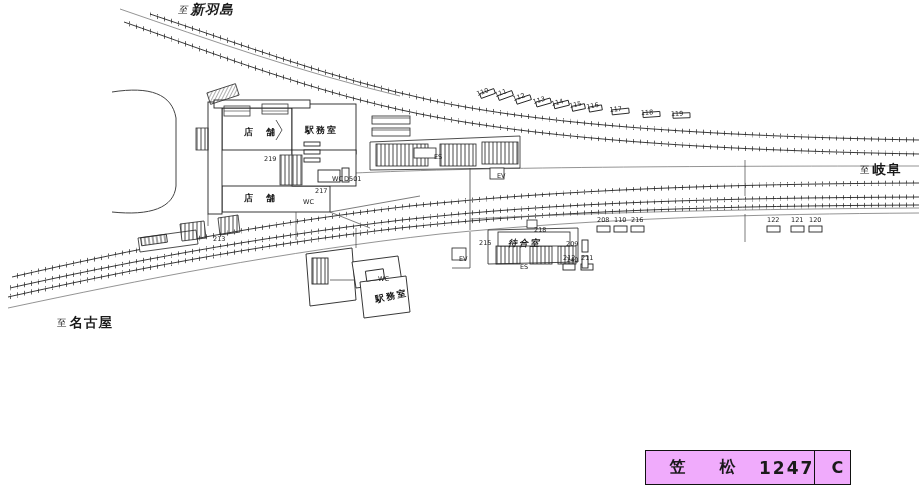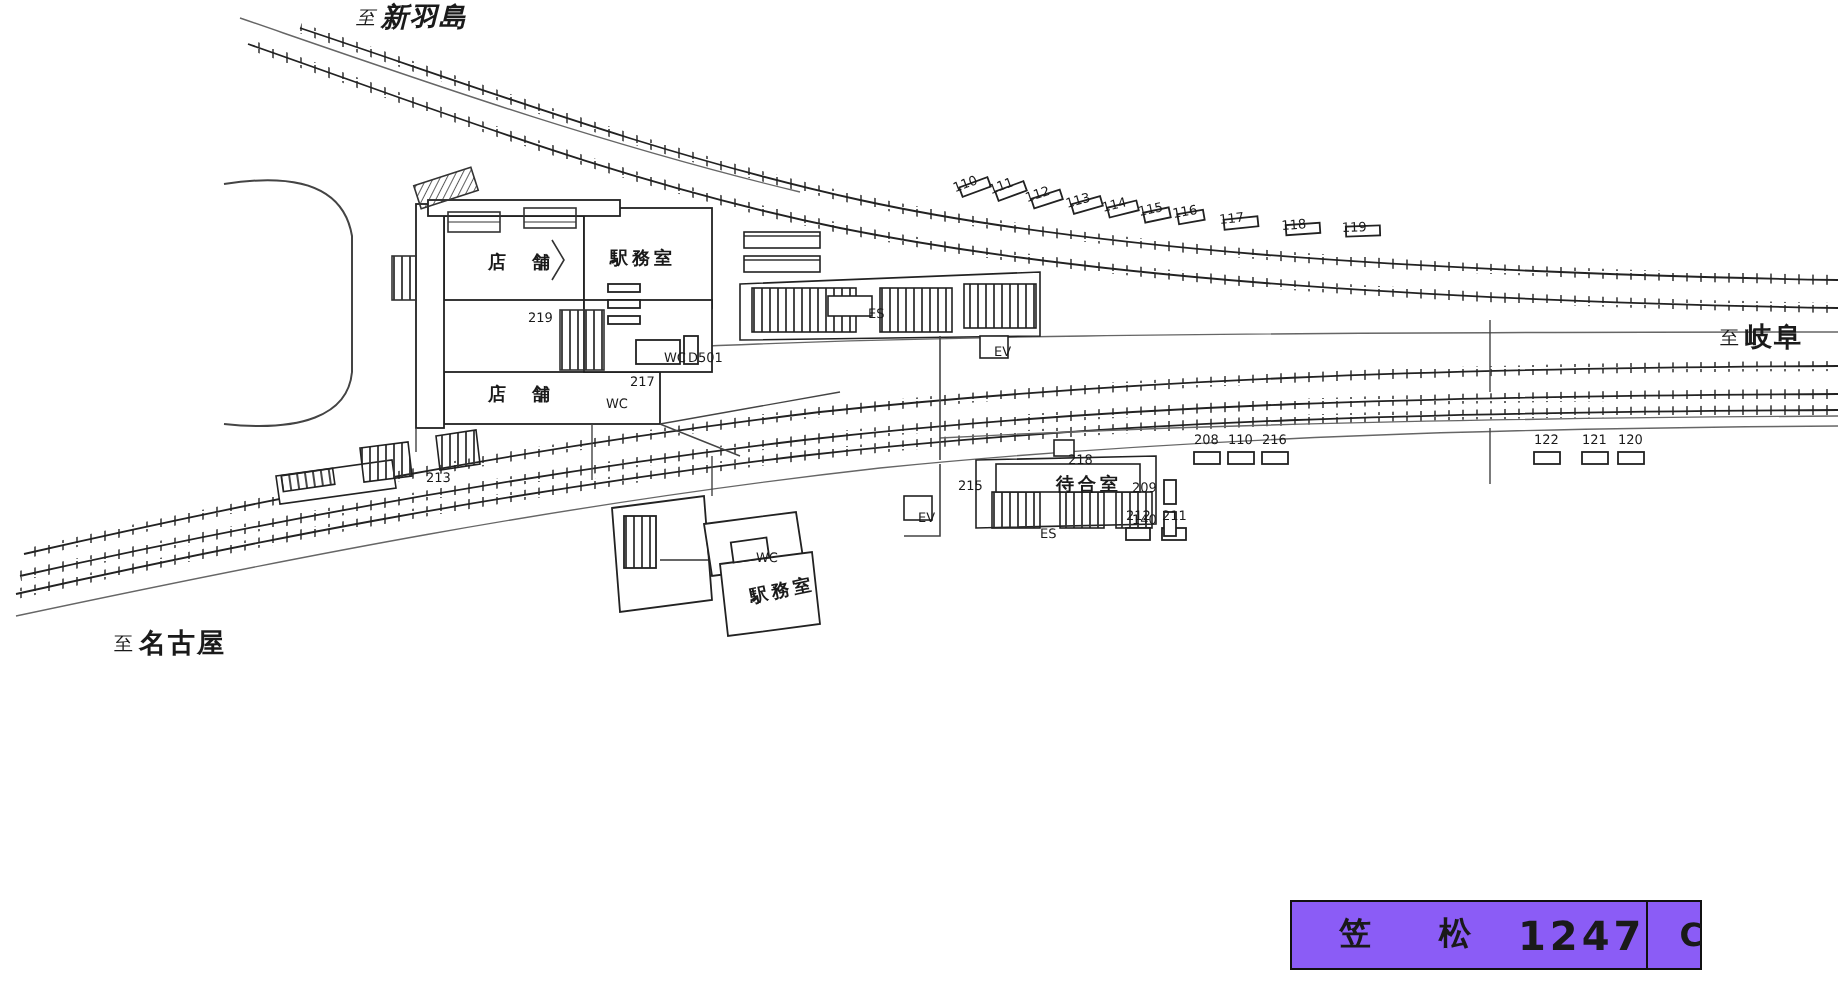--- a/index.html
+++ b/index.html
@@ -7,24 +7,24 @@
        font-family:"DejaVu Sans","Liberation Sans",sans-serif;color:#1a1a1a;}
   #canvas{position:absolute;left:0;top:0;width:919px;height:491px;}
   .lbl{position:absolute;white-space:nowrap;line-height:1;}
   .dir{font-size:13.5px;font-weight:700;letter-spacing:1px;}
   .dir .to{font-size:9.5px;font-weight:400;letter-spacing:0;margin-right:3px;vertical-align:1px;}
   .room{font-size:9px;font-weight:700;letter-spacing:2px;}
   .tiny{font-size:6.5px;letter-spacing:0;}
   .mk{font-size:6.5px;letter-spacing:0;}
   
   #titleblock{position:absolute;left:645px;top:450px;width:204px;height:33px;
-              border:1.6px solid #111;display:flex;align-items:stretch;background:#8b5cf6;}
+              border:1.6px solid #111;display:flex;align-items:stretch;background:#f0abfc;}
   #titleblock .cell{display:flex;align-items:center;justify-content:center;}
   #tb-name{flex:0 0 104px;font-size:16px;font-weight:700;letter-spacing:9px;padding-left:9px;}
-  #tb-num{flex:1;font-size:20px;font-weight:700;letter-spacing:2px;}
+  #tb-num{flex:1;font-size:17px;font-weight:700;letter-spacing:2px;}
   #tb-rev{flex:0 0 44px;border-left:1.6px solid #111;font-size:16px;font-weight:700;}
 </style>
 </head>
 <body>
 
 <svg id="canvas" viewBox="0 0 919 491">
   <defs>
 
     <pattern id="ties" width="7" height="8" patternUnits="userSpaceOnUse">
       <line x1="3.5" y1="0.5" x2="3.5" y2="7.5" stroke="#222" stroke-width="0.7"></line>
@@ -189,21 +189,21 @@
     <div class="lbl mk" style="left: 566px; top: 241px;">209</div>
     <div class="lbl mk" style="left: 566px; top: 257px;">140</div>
     <div class="lbl mk" style="left: 264px; top: 156px;">219</div>
     <div class="lbl mk" style="left: 315px; top: 188px;">217</div>
     <div class="lbl mk" style="left: 213px; top: 236px;">213</div>
     <div class="lbl mk" style="left: 479px; top: 240px;">215</div>
     <div class="lbl mk" style="left: 534px; top: 227px;">218</div>
     <div class="lbl room" style="left: 244px; top: 128px;">店　舗</div>
     <div class="lbl room" style="left: 305px; top: 126px;">駅務室</div>
     <div class="lbl room" style="left: 244px; top: 194px;">店　舗</div>
-    <div class="lbl room" style="left: 528px; top: 239px;">待合室</div>
+    <div class="lbl room" style="left: 508px; top: 239px; font-style: italic;">待合室</div>
     <div class="lbl room" style="left: 375px; top: 292px; transform: rotate(-12deg);">駅務室</div>
     <div class="lbl tiny" style="left: 332px; top: 176px;">WC</div>
     <div class="lbl tiny" style="left: 303px; top: 199px;">WC</div>
     <div class="lbl tiny" style="left: 378px; top: 276px;">WC</div>
     <div class="lbl tiny" style="left: 344px; top: 176px;">D501</div>
     <div class="lbl tiny" style="left: 434px; top: 154px;">ES</div>
     <div class="lbl tiny" style="left: 520px; top: 264px;">ES</div>
     <div class="lbl tiny" style="left: 497px; top: 173px;">EV</div>
     <div class="lbl tiny" style="left: 459px; top: 256px;">EV</div>
     <div class="lbl dir" style="left: 178px; top: 3px; font-style: italic;"><span class="to">至</span><span class="nm">新羽島</span></div>

